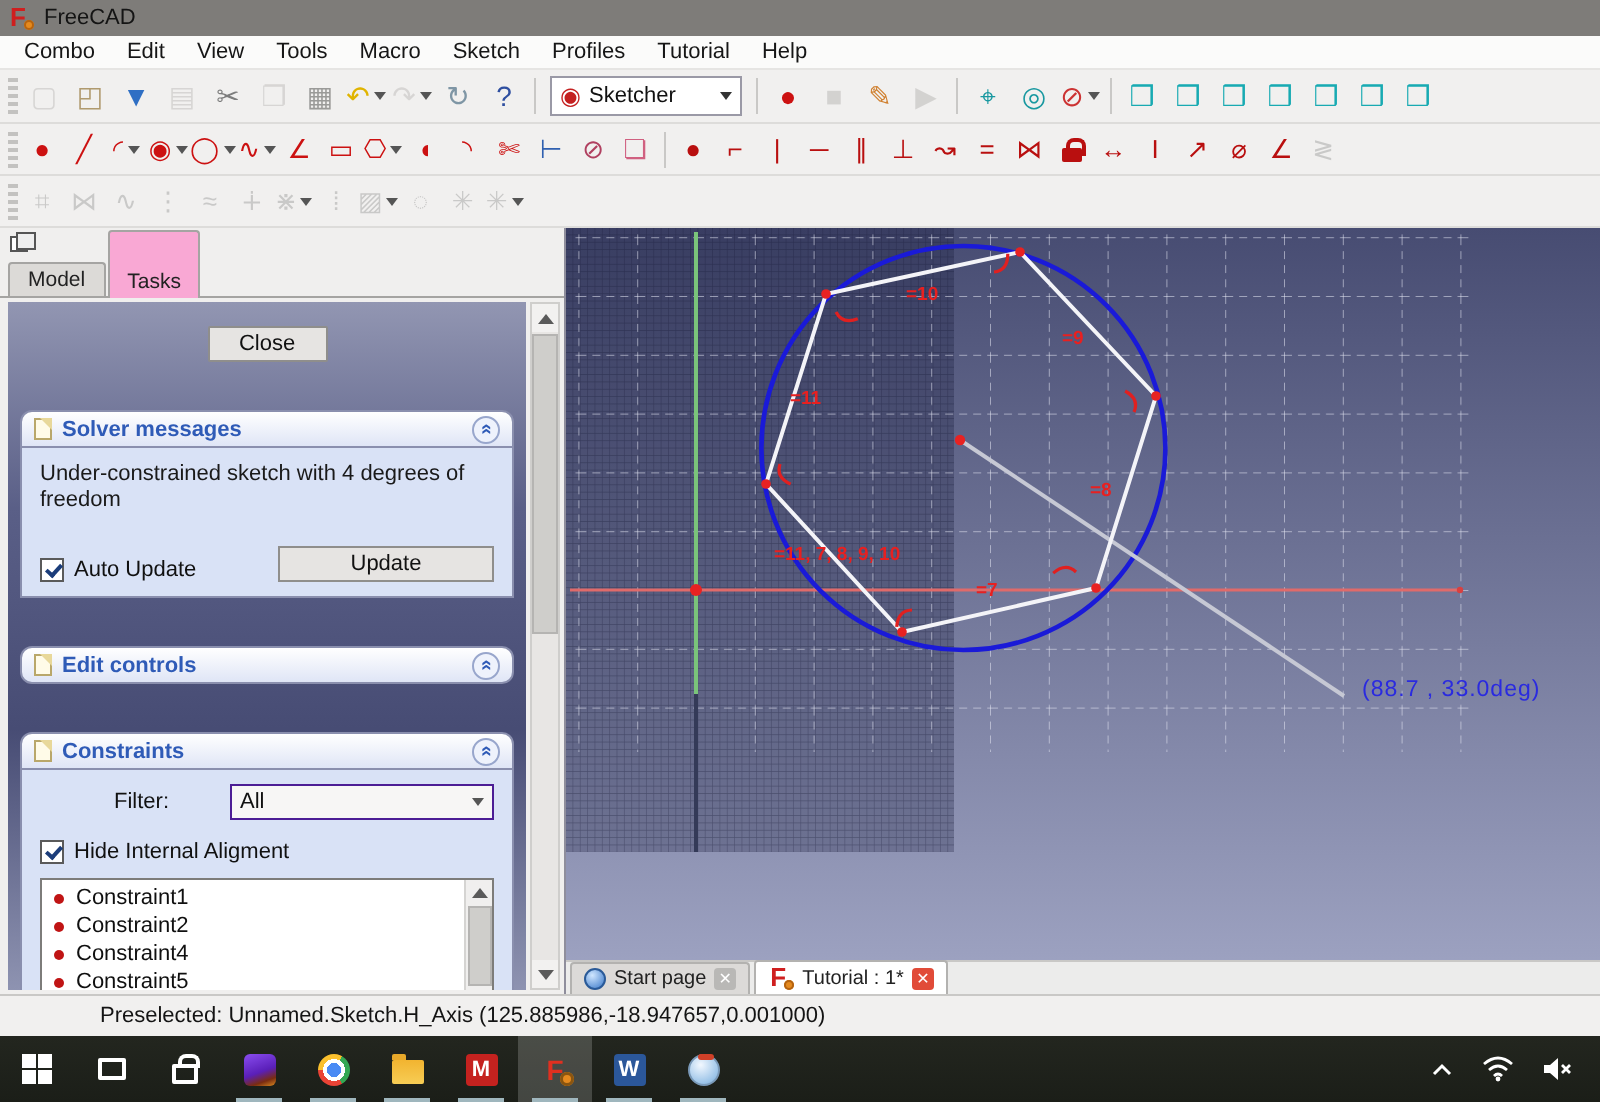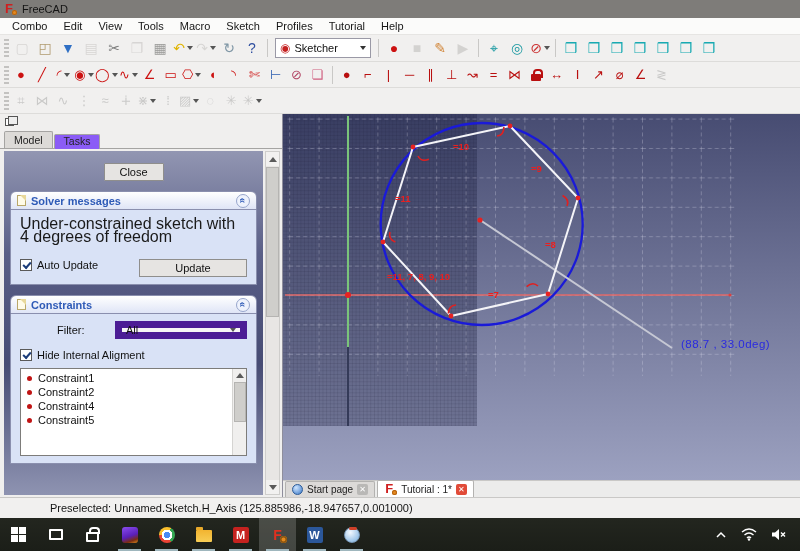--- a/index.html
+++ b/index.html
@@ -43,49 +43,49 @@
   .main{display:flex;height:383px;}
 
   
   .combo{width:283px;background:#f0efee;border-right:1px solid #8f8e9c;display:flex;flex-direction:column;}
   .combo-title{height:16px;display:flex;align-items:center;padding:0 5px;font-size:10px;color:#333;}
   .combo-title .t{flex:1;}
   .float-ico{width:9px;height:8px;border:1px solid #555;position:relative;background:#fff;}
   .float-ico::before{content:"";position:absolute;left:2px;top:-3px;width:8px;height:7px;border:1px solid #555;background:#eee;}
   .ctabs{display:flex;align-items:flex-end;height:18px;padding-left:4px;gap:1px;}
   .ctab{font-size:10.5px;padding:2px 9px;border:1px solid #a5a4a2;border-bottom:none;background:#dcdad7;color:#222;border-radius:2px 2px 0 0;}
-  .ctab.active{background:#8b5cf6;position:relative;top:1px;padding-top:0;}
+  .ctab.active{background:#f9a8d4;position:relative;top:1px;padding-top:19px;}
   .taskwrap{flex:1;display:flex;border-top:1px solid #a5a4a2;background:#f0efee;padding:2px 2px 2px 4px;overflow:hidden;}
   .taskbg{flex:1;background:linear-gradient(180deg,#9296b2 0%,#5a5f87 30%,#474c74 62%,#8e93b1 100%);overflow:hidden;padding:0 6px;}
   .vsb{width:15px;background:#e8e6e4;display:flex;flex-direction:column;align-items:center;margin-left:2px;border:1px solid #cfcecc;}
   .vsb .arr{width:13px;height:14px;display:flex;align-items:center;justify-content:center;background:#f2f1f0;}
   .vsb .thumb{width:13px;background:#cfcecb;border:1px solid #b5b4b2;flex:0 0 150px;margin:1px 0;}
   .vsb .track{flex:1;}
   .tri-up{width:0;height:0;border-left:4px solid transparent;border-right:4px solid transparent;border-bottom:5px solid #5a5a5a;}
   .tri-dn{width:0;height:0;border-left:4px solid transparent;border-right:4px solid transparent;border-top:5px solid #5a5a5a;}
   .closebtn{display:block;margin:12px auto 0;width:60px;height:18px;background:#e6e4e2;border:1px solid #8f8e8c;font-size:11px;color:#111;border-radius:1px;}
-  .sec{margin-top:10px;border-radius:6px 6px 2px 2px;}
+  .sec{margin-top:24px;border-radius:6px 6px 2px 2px;}
   .sec-head{height:19px;display:flex;align-items:center;gap:5px;padding:0 6px;background:linear-gradient(180deg,#ffffff,#dfe5f6);border:1px solid #8a8fae;border-radius:6px 6px 0 0;}
   .sec.headonly .sec-head{border-radius:6px;}
   .sec-head .st{flex:1;font-size:11px;font-weight:bold;color:#2f5bb7;}
   .doc-ico{width:9px;height:11px;background:#fffbe8;border:1px solid #b9a76a;position:relative;}
   .doc-ico::after{content:"";position:absolute;right:-1px;top:-1px;border:3px solid;border-color:#e8d89a #e8d89a transparent transparent;}
   .sec-arrow{width:14px;height:14px;border-radius:50%;background:#eef2fc;border:1px solid #98a6cc;color:#2f5bb7;font-size:10px;font-weight:bold;display:flex;align-items:center;justify-content:center;}
   .sec-arrow span{display:block;transform:rotate(90deg);}
   .sec-body{background:#d9e2f6;border:1px solid #8a8fae;border-top:none;padding:7px 9px;}
-  .solver-msg{font-size:16px;color:#1a1a1a;line-height:13px;}
+  .solver-msg{font-size:11px;color:#1a1a1a;line-height:13px;}
   .solver-ok{font-size:11px;color:#28a428;margin-top:6px;}
-  .solver-ctl{display:flex;align-items:flex-start;margin-top:16px;}
+  .solver-ctl{display:flex;align-items:flex-end;margin-top:16px;}
   .cbrow{display:flex;align-items:center;gap:5px;font-size:11px;color:#111;}
   .cb{width:12px;height:12px;background:#fff;border:1px solid #5a5a5a;position:relative;flex:0 0 auto;}
   .cb.checked::after{content:"";position:absolute;left:2px;top:2px;width:6px;height:3px;border-left:2px solid #1b3d7a;border-bottom:2px solid #1b3d7a;transform:rotate(-48deg);}
   .updbtn{margin-left:auto;width:108px;height:18px;background:#e6e4e2;border:1px solid #8f8e8c;font-size:11px;color:#111;}
   .filter-row{display:flex;align-items:center;font-size:11px;color:#111;}
   .filter-row .lbl{flex:1;padding-left:37px;}
-  .selbox{display:flex;align-items:center;width:132px;height:18px;border:7px solid #4c1d95;background:#f7f6f5;padding:0 4px;}
+  .selbox{display:flex;align-items:center;width:132px;height:18px;border:1px solid #4c1d95;background:#f7f6f5;padding:0 4px;}
   .selbox .val{flex:1;font-size:11px;}
   .clistwrap{margin-top:7px;background:#fff;border:1px solid #7d7c7a;height:88px;display:flex;overflow:hidden;}
   .clist{flex:1;padding:2px 0;}
   .crow{display:flex;align-items:center;gap:6px;height:14px;padding:0 6px;font-size:11px;color:#101010;}
   .cdot{width:5px;height:5px;border-radius:50%;background:#c01414;flex:0 0 auto;}
   .lsb{width:14px;border-left:1px solid #d5d4d2;background:#f0efee;display:flex;flex-direction:column;align-items:center;}
   .lsb .arr{height:13px;display:flex;align-items:center;justify-content:center;}
   .lsb .thumb{width:12px;flex:0 0 40px;background:#cfcecb;border:1px solid #b5b4b2;}
   .mt10{margin-top:10px;}
 
@@ -431,20 +431,29 @@
               <div class="solver-ctl">
                 <span class="cbrow">
                   <span class="cb checked"></span>
                   <span>Auto Update</span>
                 </span>
                 <button class="updbtn">Update</button>
               </div>
             </div>
           </div>
 
+          <div class="sec headonly">
+            <div class="sec-head">
+              <span class="doc-ico"></span>
+              <span class="st">Edit controls</span>
+              <span class="sec-arrow">
+                  <span>«</span>
+                </span>
+            </div>
+          </div>
 
           <div class="sec">
             <div class="sec-head">
               <span class="doc-ico"></span>
               <span class="st">Constraints</span>
               <span class="sec-arrow">
                   <span>«</span>
                 </span>
             </div>
             <div class="sec-body">

